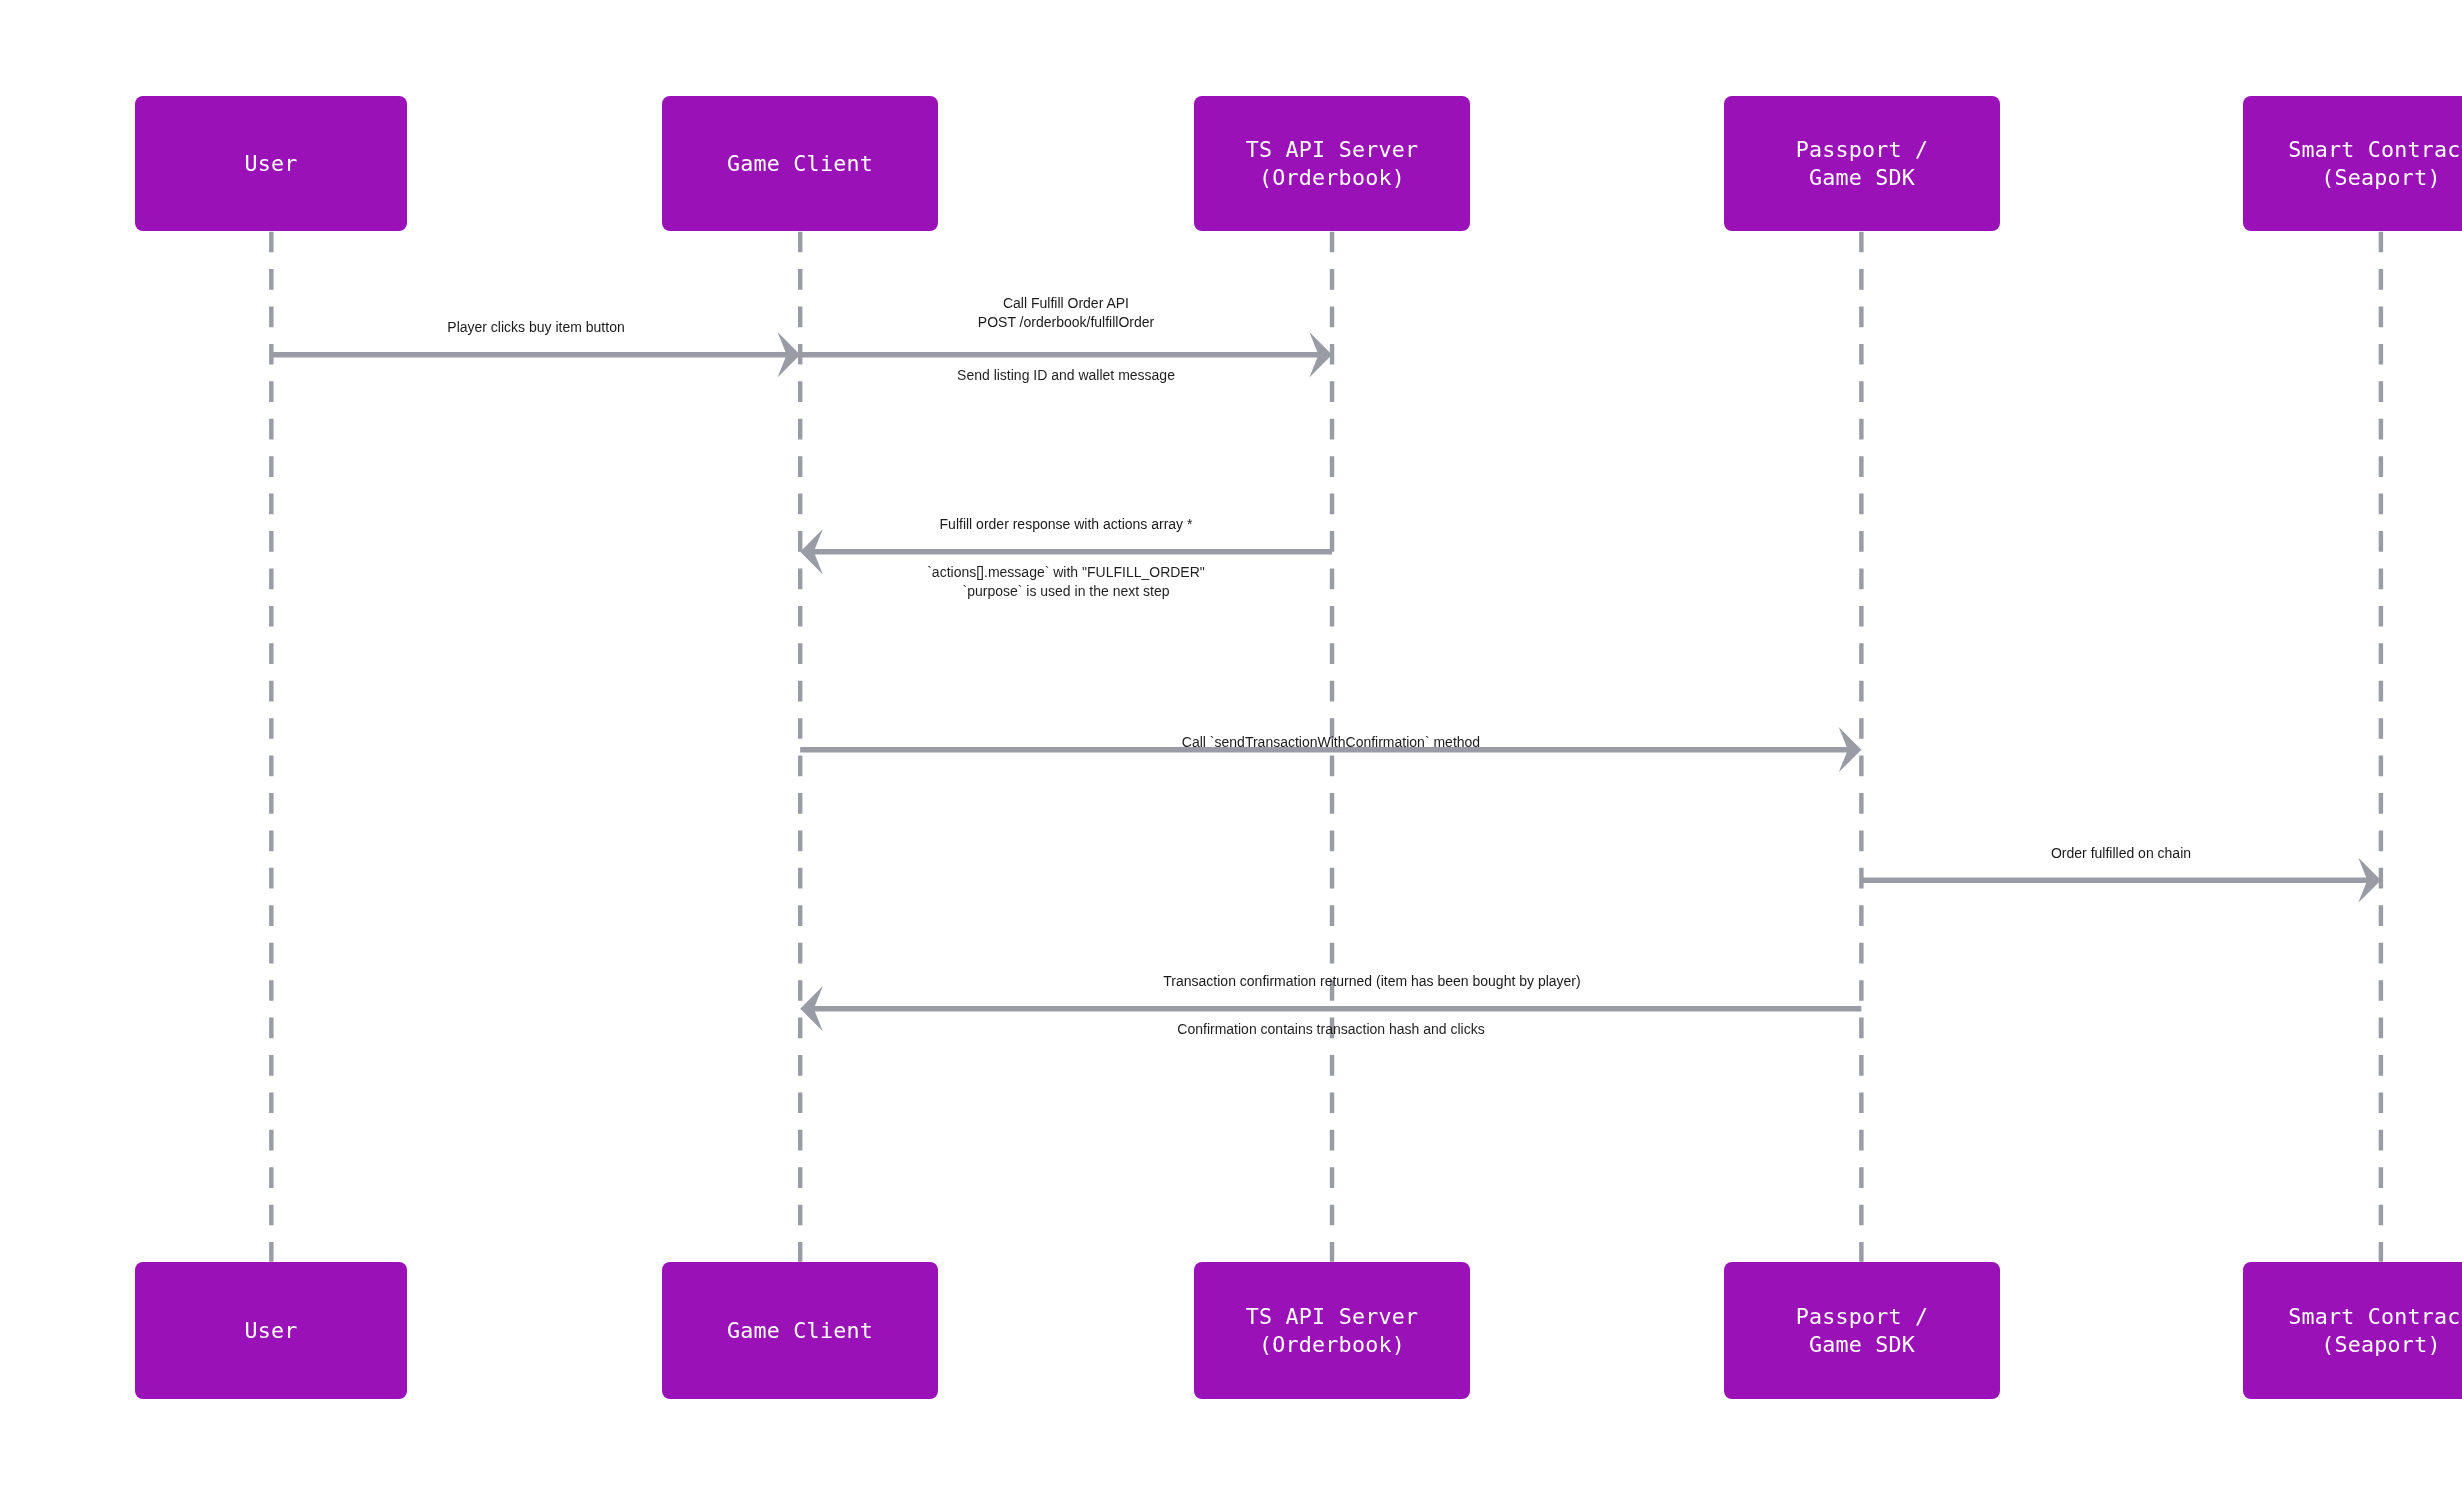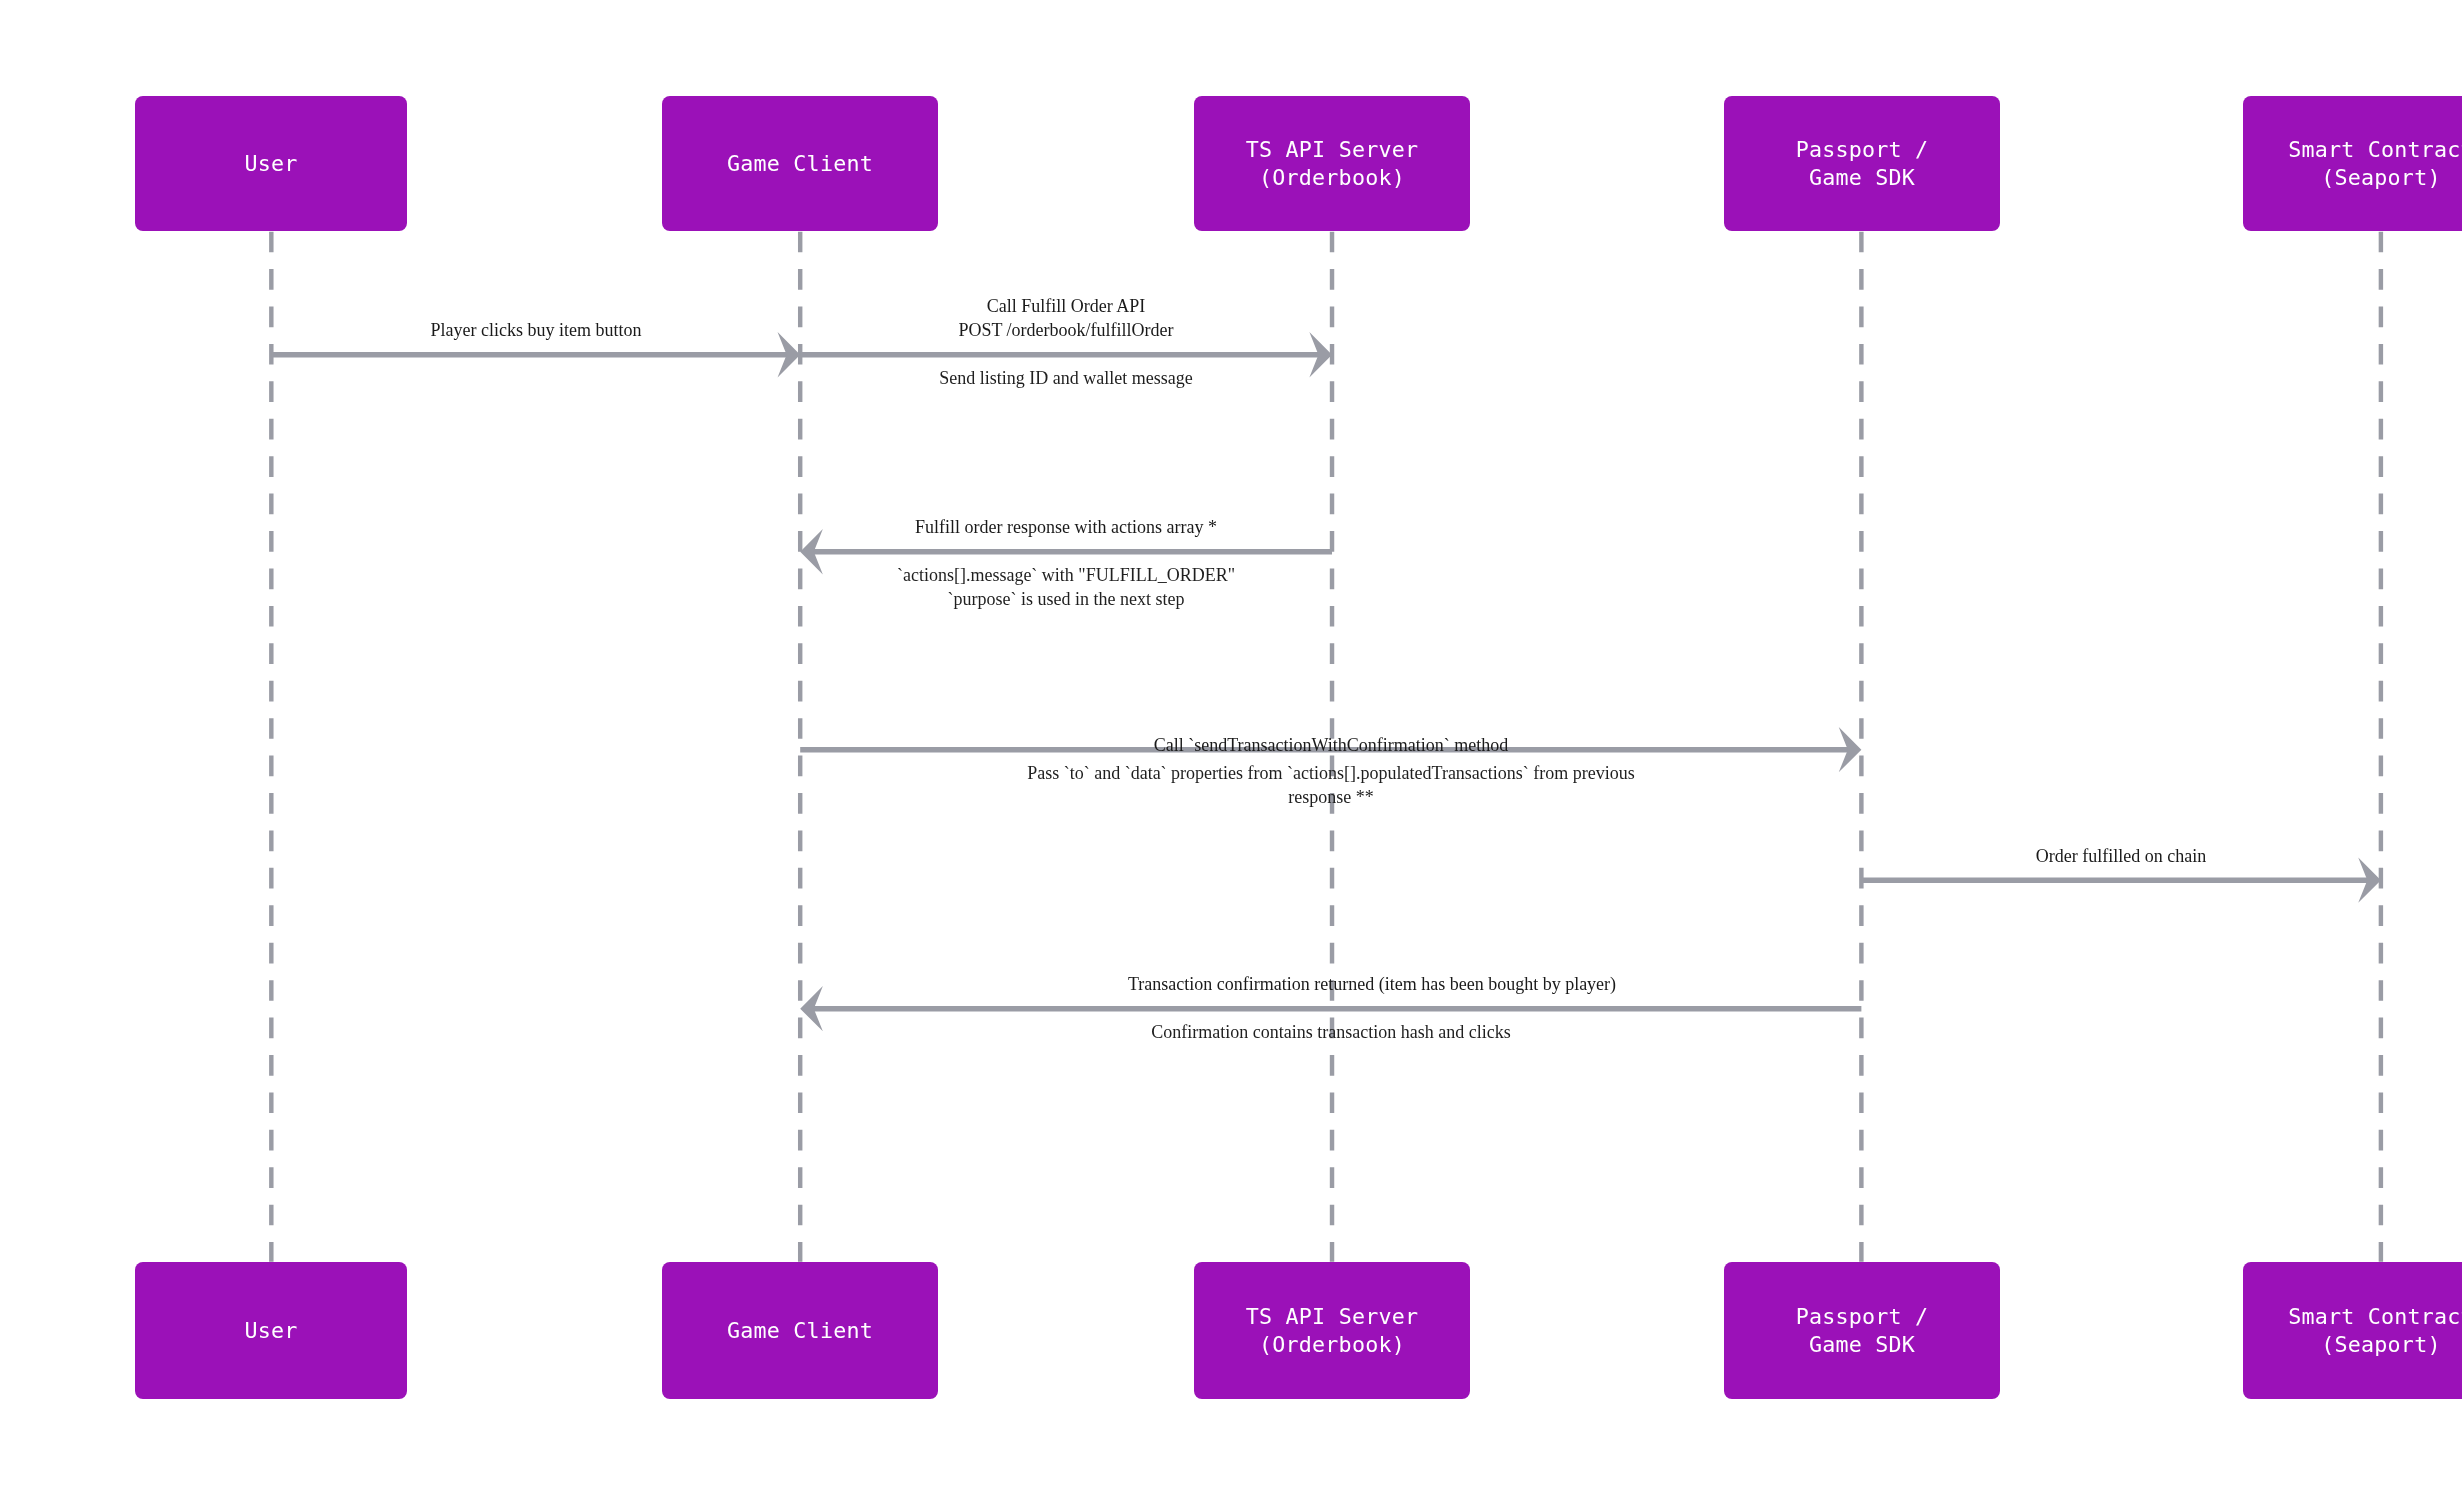--- a/index.html
+++ b/index.html
@@ -39,22 +39,22 @@
     font-size: 21.7px;
     line-height: 1.28;
     letter-spacing: 0.2px;
     white-space: pre;
     user-select: none;
   }
   .msg-label {
     position: absolute;
     text-align: center;
     color: #1a1a1a;
-    font-family: Liberation Serif, serif;
-    font-size: 18px;
+    font-family: Liberation Sans, sans-serif;
+    font-size: 14px;
     line-height: 1.35;
     white-space: pre;
     transform: translateX(-50%);
     font-stretch: condensed;
     user-select: none;
   }
   .msg-label.note {
     color: #1f1f1f;
   }
 </style>
@@ -111,19 +111,17 @@
     <div class="actor-box" style="left: 2243px; top: 1262px; width: 276px; height: 137px; background: rgb(155, 17, 184); color: rgb(255, 255, 255);"><span>Smart Contract
 (Seaport)</span></div>
     <div class="msg-label" style="left: 536px; top: 318px;">Player clicks buy item button</div>
     <div class="msg-label" style="left: 1066px; top: 294px;">Call Fulfill Order API
 POST /orderbook/fulfillOrder</div>
     <div class="msg-label note" style="left: 1066px; top: 366px;">Send listing ID and wallet message</div>
     <div class="msg-label" style="left: 1066px; top: 515px; text-align: right;">Fulfill order response with actions array *</div>
     <div class="msg-label note" style="left: 1066px; top: 563px;">`actions[].message` with "FULFILL_ORDER"
 `purpose` is used in the next step</div>
     <div class="msg-label" style="left: 1331px; top: 733px;">Call `sendTransactionWithConfirmation` method</div>
-    <div class="msg-label note" style="left: 1331px; top: 761px;">Pass `to` and `data` properties from `actions[].populatedTransactions` from previous
-response **</div>
     <div class="msg-label" style="left: 2121px; top: 844px;">Order fulfilled on chain</div>
     <div class="msg-label" style="left: 1331px; top: 972px; margin-left: 41px;">Transaction confirmation returned (item has been bought by player)</div>
     <div class="msg-label note" style="left: 1331px; top: 1020px;">Confirmation contains transaction hash and clicks</div>
   </div>
 
 
 </body></html>

